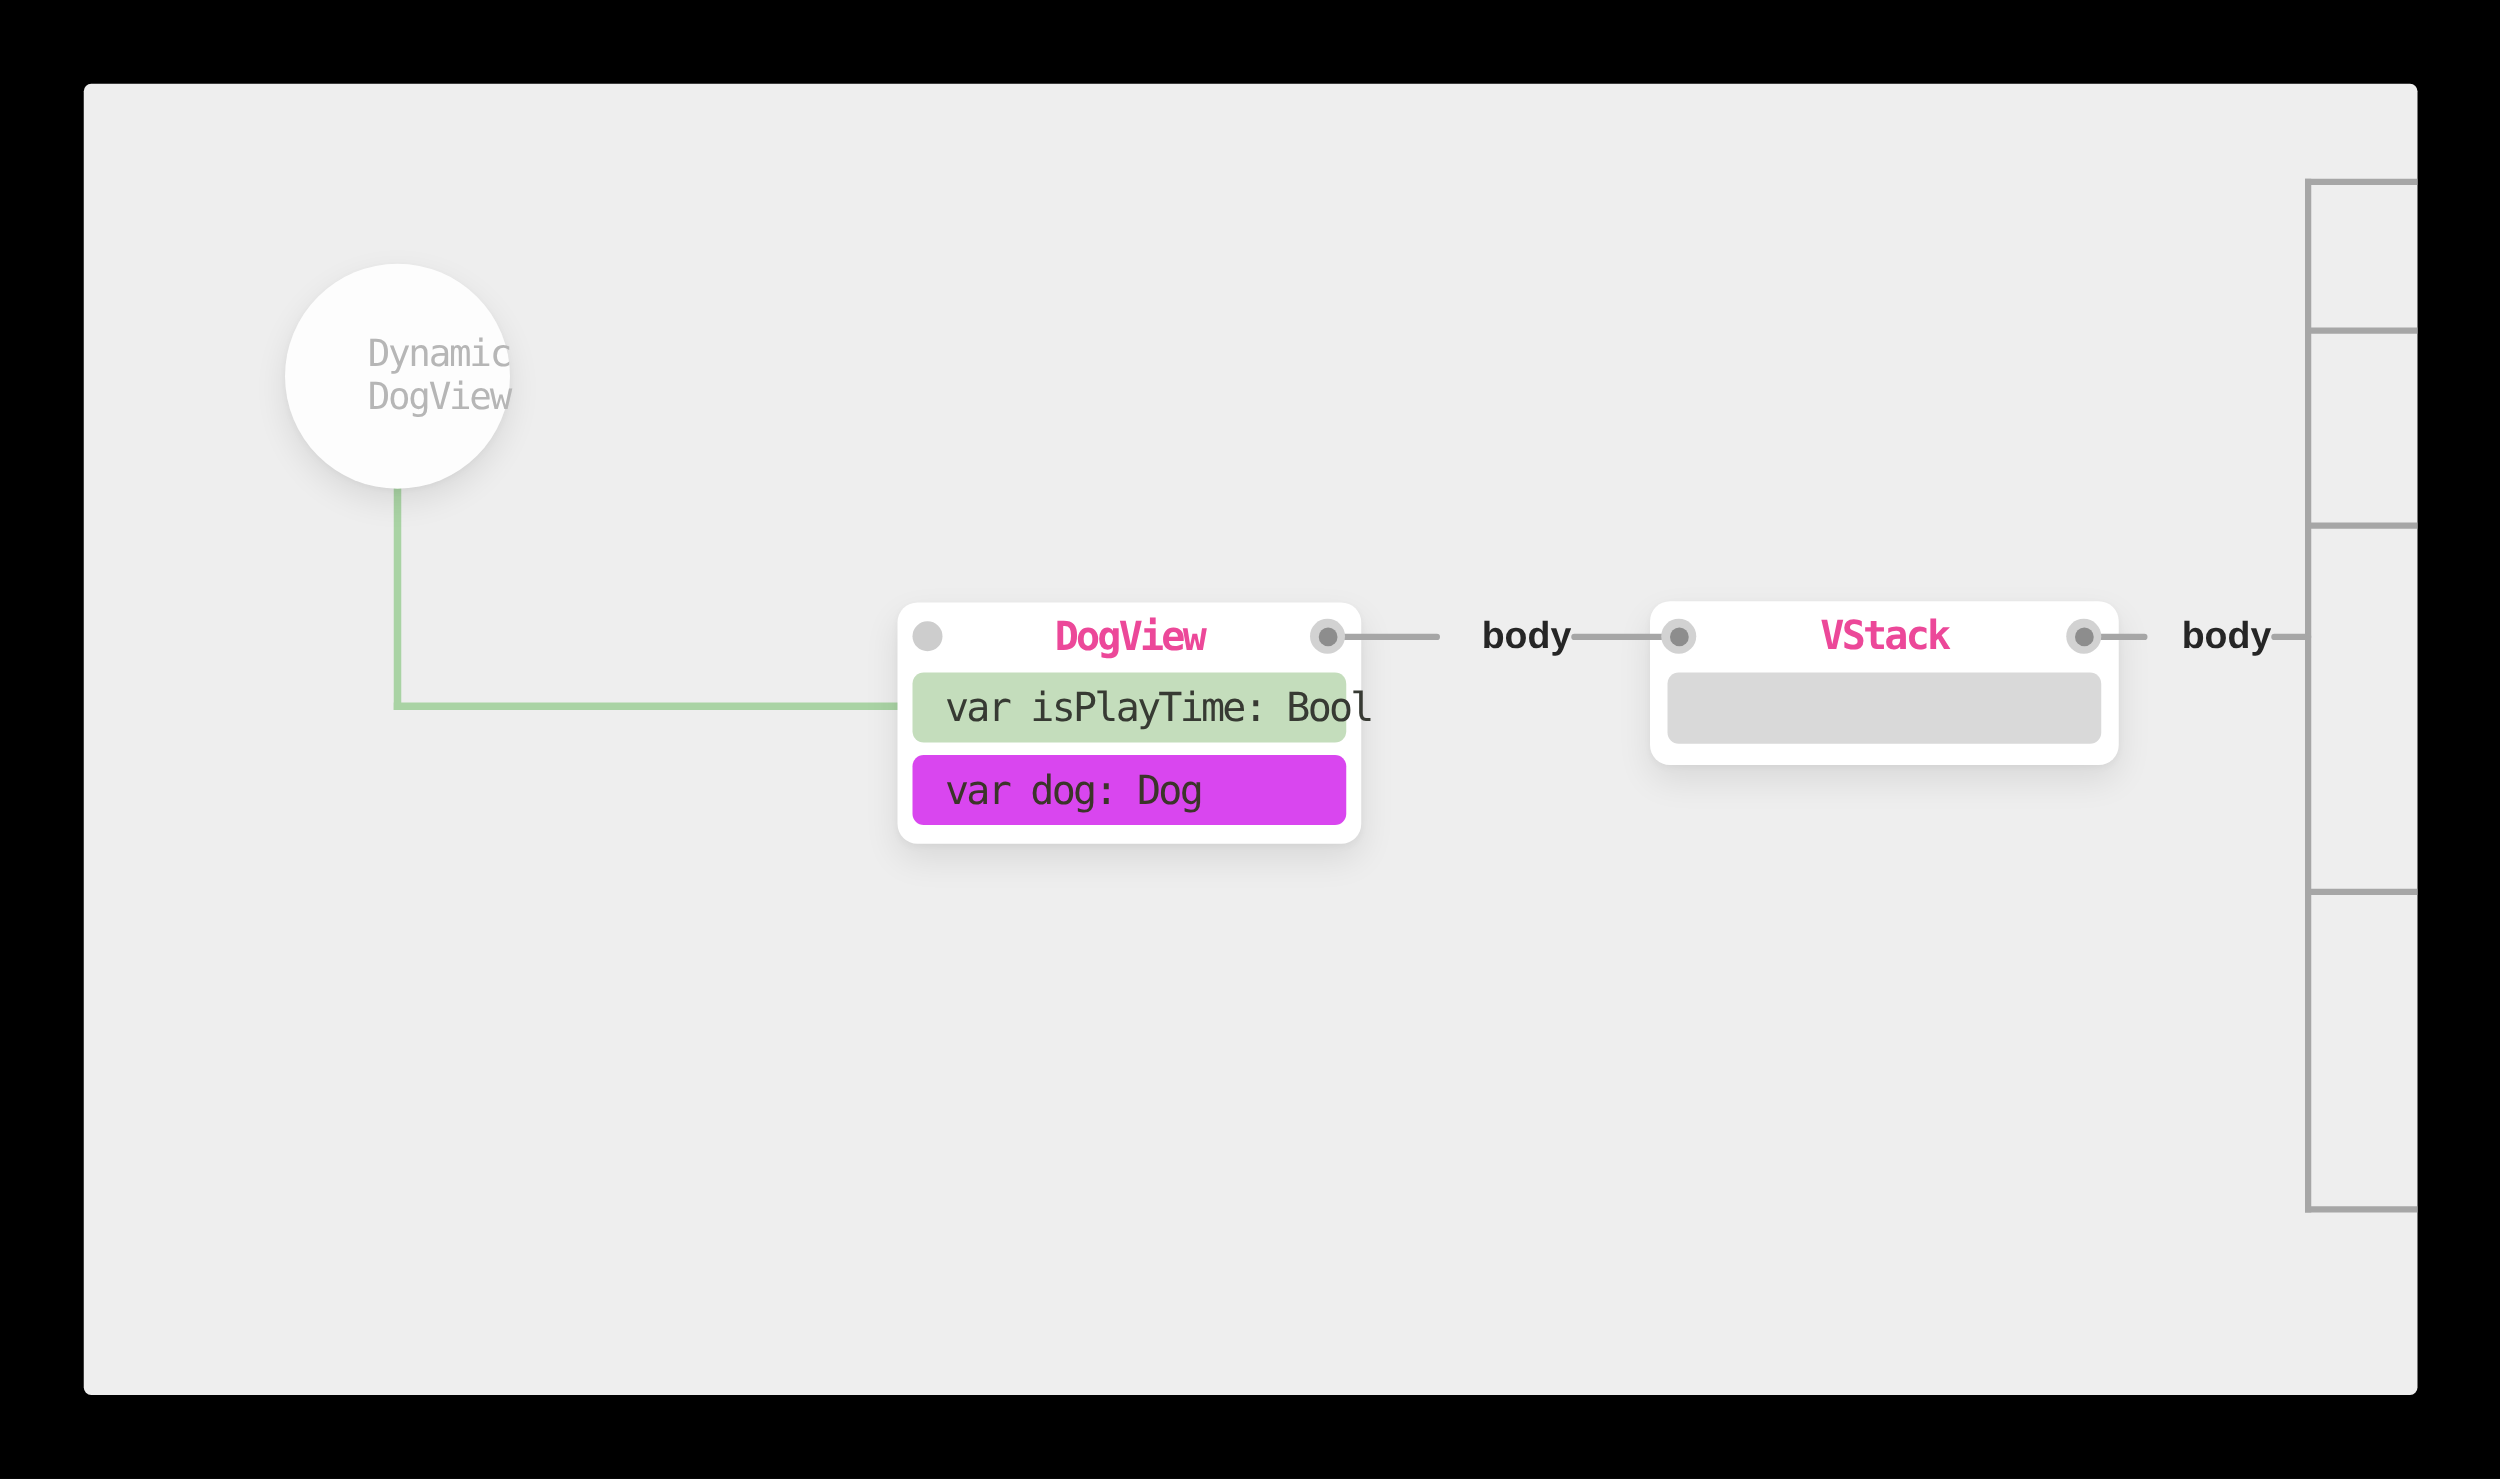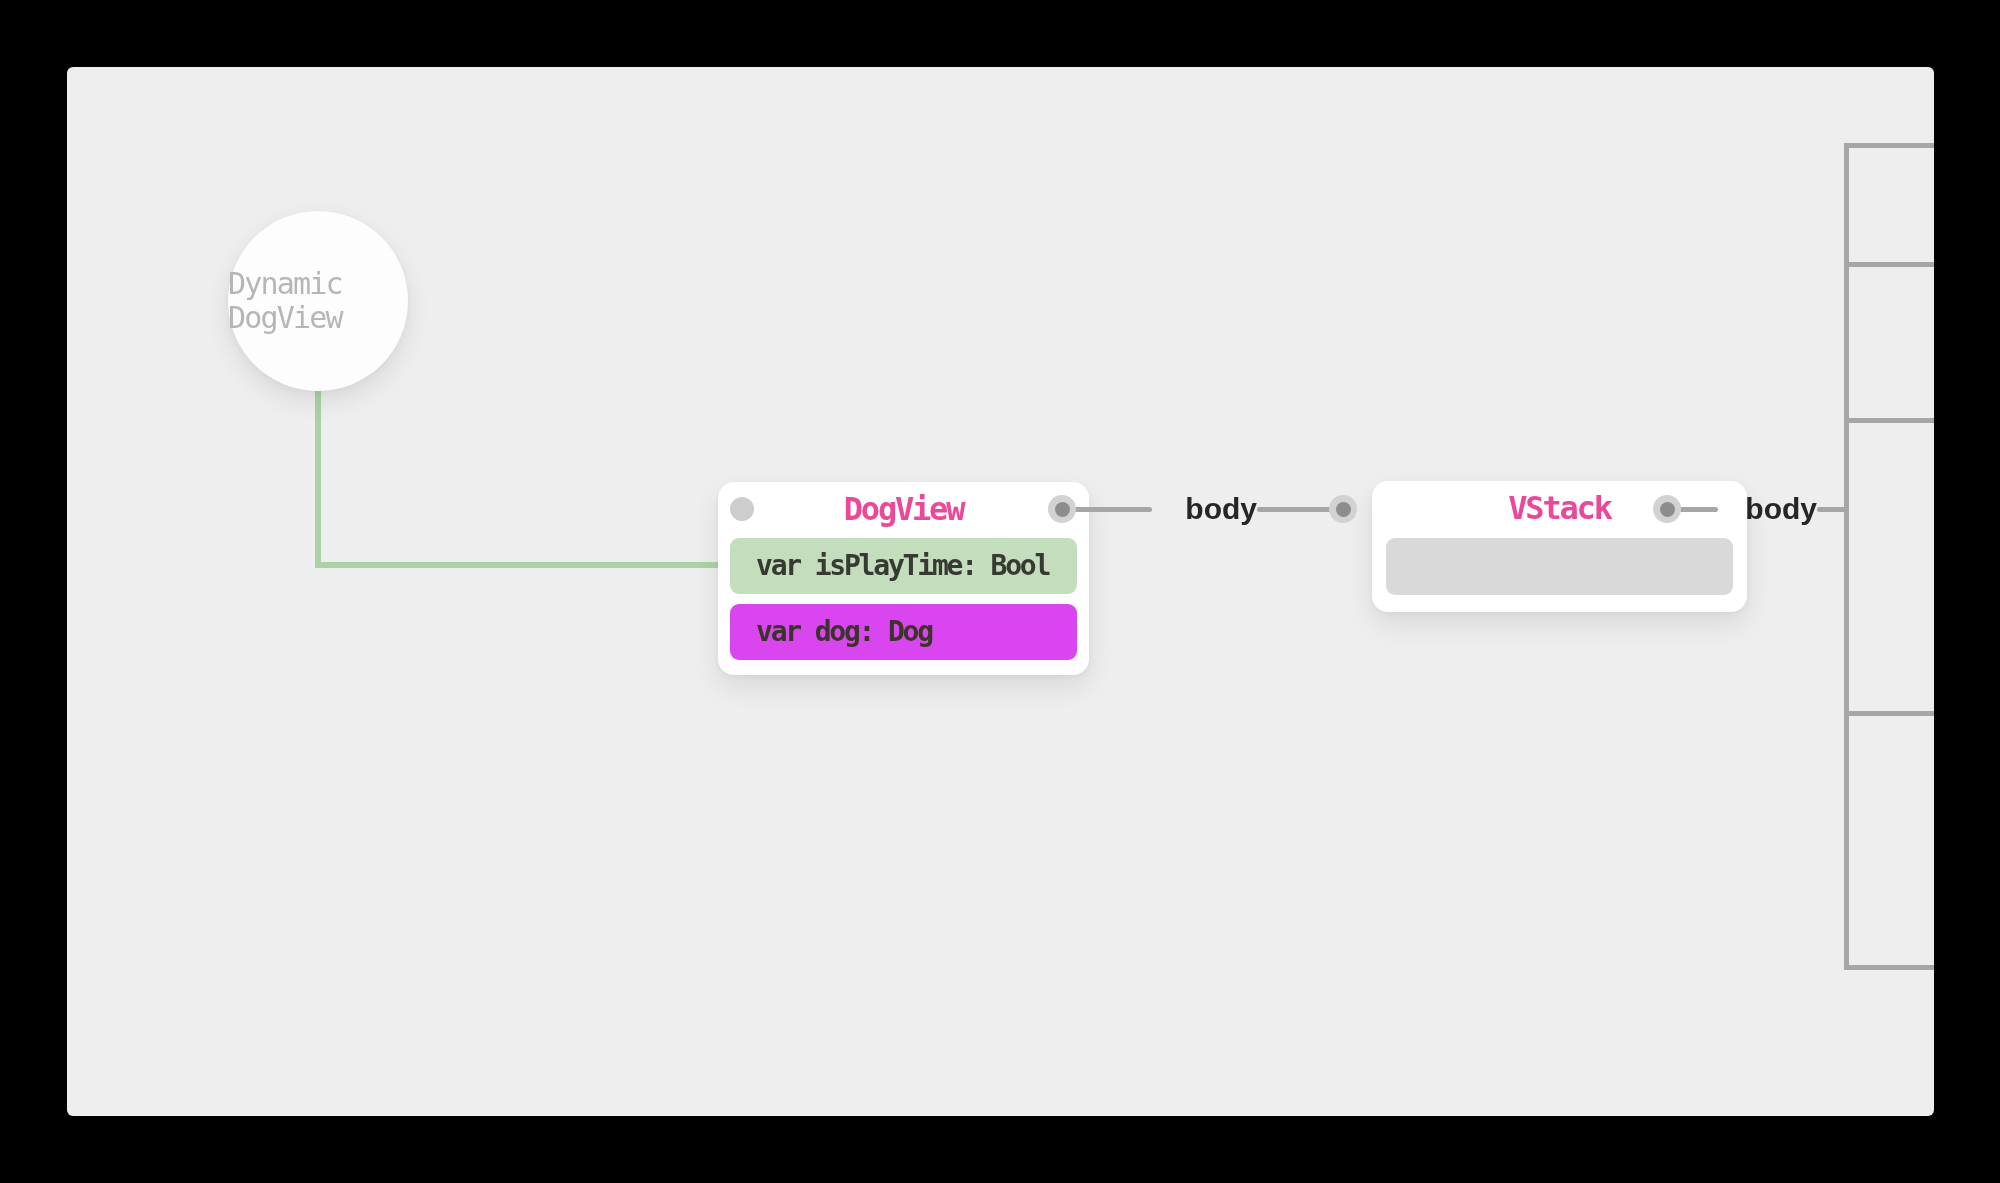--- a/index.html
+++ b/index.html
@@ -12,33 +12,33 @@
   .gline{position:absolute;background:#a9d3a4;}
   .gline.v{left:248px;top:234px;width:6px;height:267px;}
   .gline.h{left:248px;top:495px;width:415px;height:6px;}
   .env-label{position:absolute;left:268px;top:460px;height:32px;line-height:32px;
              font-size:26px;letter-spacing:-2.5px;color:#9c9c9c;white-space:nowrap;}
 
   
   .circle-node{position:absolute;left:161px;top:144px;width:180px;height:180px;
                border-radius:50%;background:#fdfdfd;
                box-shadow:0 10px 26px rgba(0,0,0,0.09),0 2px 6px rgba(0,0,0,0.04);
-               display:flex;flex-direction:column;align-items:flex-start;justify-content:center;}
+               display:flex;flex-direction:column;align-items:flex-end;justify-content:center;}
   .circle-node .cl{font-size:30px;line-height:34px;letter-spacing:-1.8px;color:#b6b6b6;}
 
   
   .card{position:absolute;background:#ffffff;border-radius:16px;
         box-shadow:0 12px 28px rgba(0,0,0,0.09),0 2px 6px rgba(0,0,0,0.04);}
   .card.dogview{left:651px;top:415px;width:371px;height:193px;}
-  .card.vstack{left:1305px;top:414px;width:375px;height:131px;}
+  .card.vstack{left:1253px;top:414px;width:375px;height:131px;}
   .card-title{position:absolute;left:0;right:0;top:0;height:54px;
               display:flex;align-items:center;justify-content:center;
               font-size:32px;font-weight:700;letter-spacing:-2.2px;color:#ec4899;}
   .prop-row{position:absolute;left:12px;width:347px;height:56px;border-radius:9px;
-            font-size:28px;font-weight:700;letter-spacing:-2.2px;color:#373a33;
+            font-size:32px;font-weight:400;letter-spacing:-2.2px;color:#373a33;
             line-height:56px;padding-left:26px;box-sizing:border-box;white-space:nowrap;}
   .prop-row.green{top:56px;background:#c4ddbc;}
   .prop-row.tan{top:122px;background:#d946ef;color:#3b3529;}
   .placeholder{position:absolute;left:14px;top:57px;width:347px;height:57px;
                border-radius:9px;background:#d9d9d9;}
 
   
   .port-plain{position:absolute;width:24px;height:24px;border-radius:50%;background:#cdcdcd;}
   .port-ring{position:absolute;width:28px;height:28px;border-radius:50%;background:#d2d2d2;
              display:flex;align-items:center;justify-content:center;}

